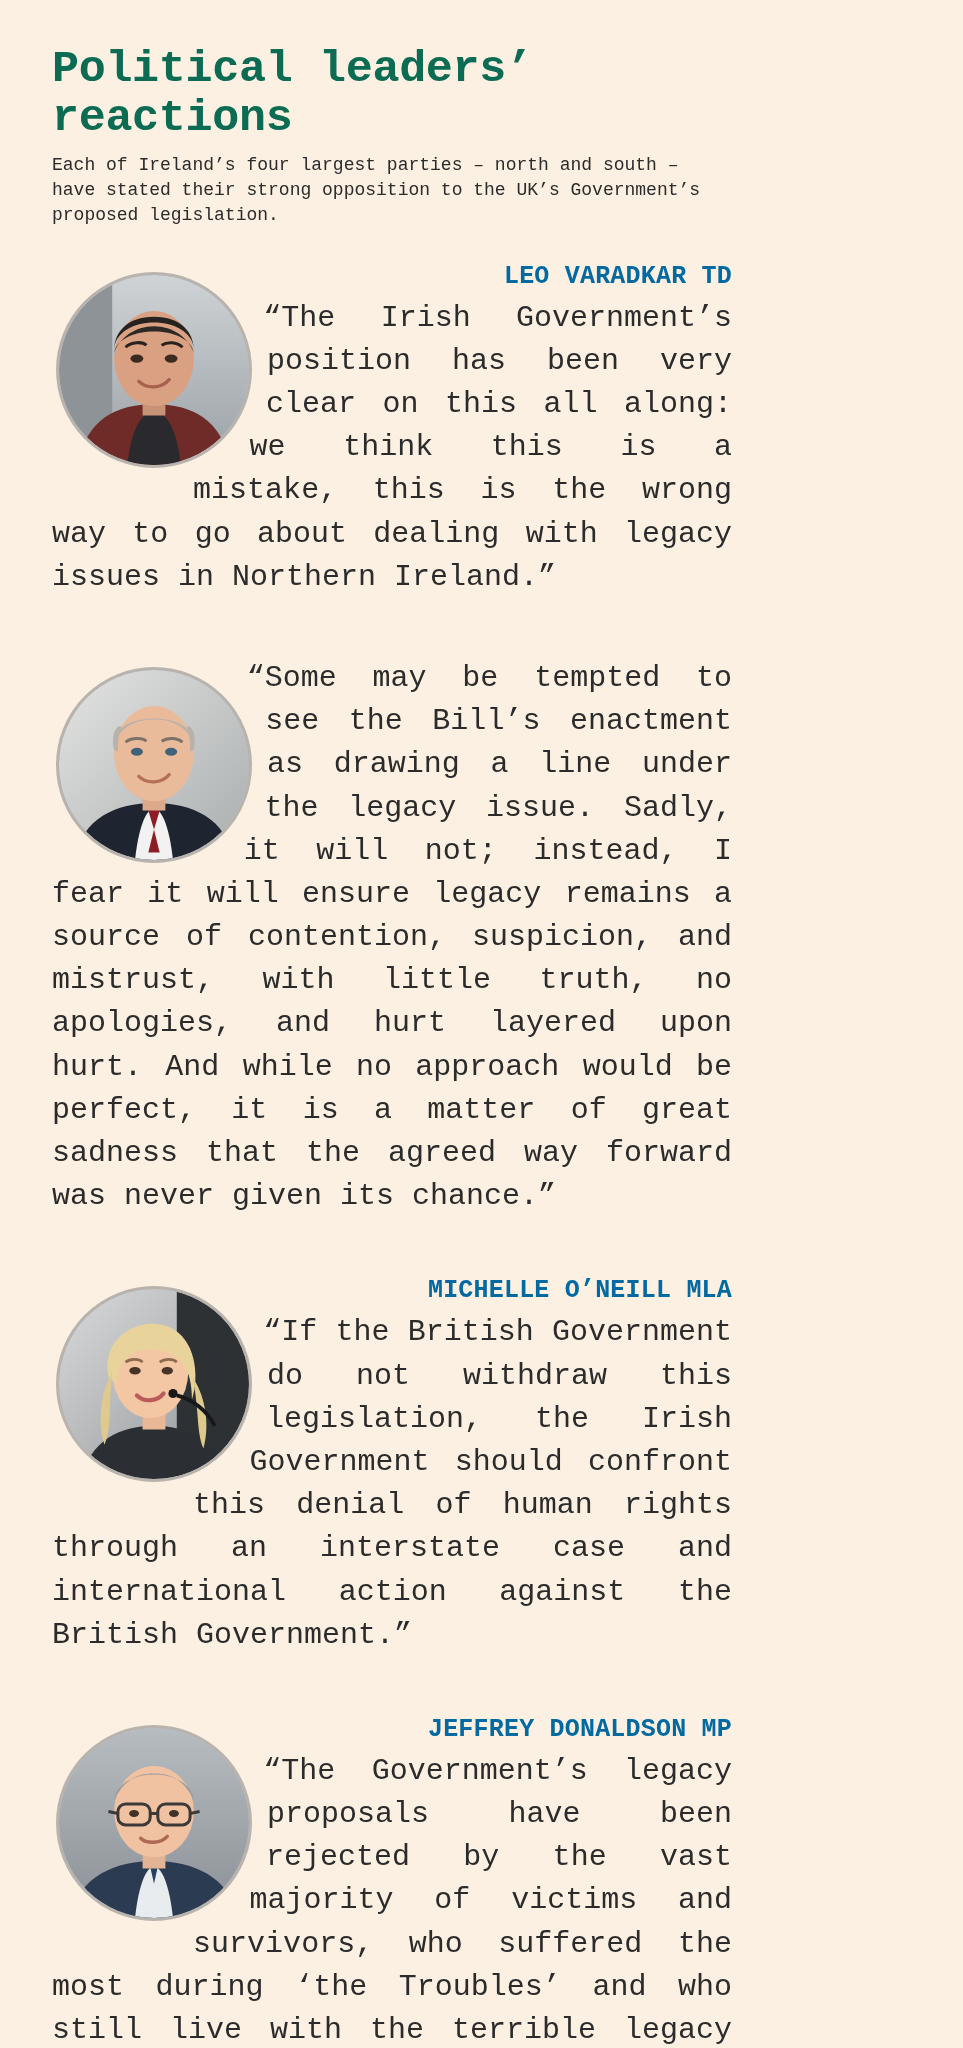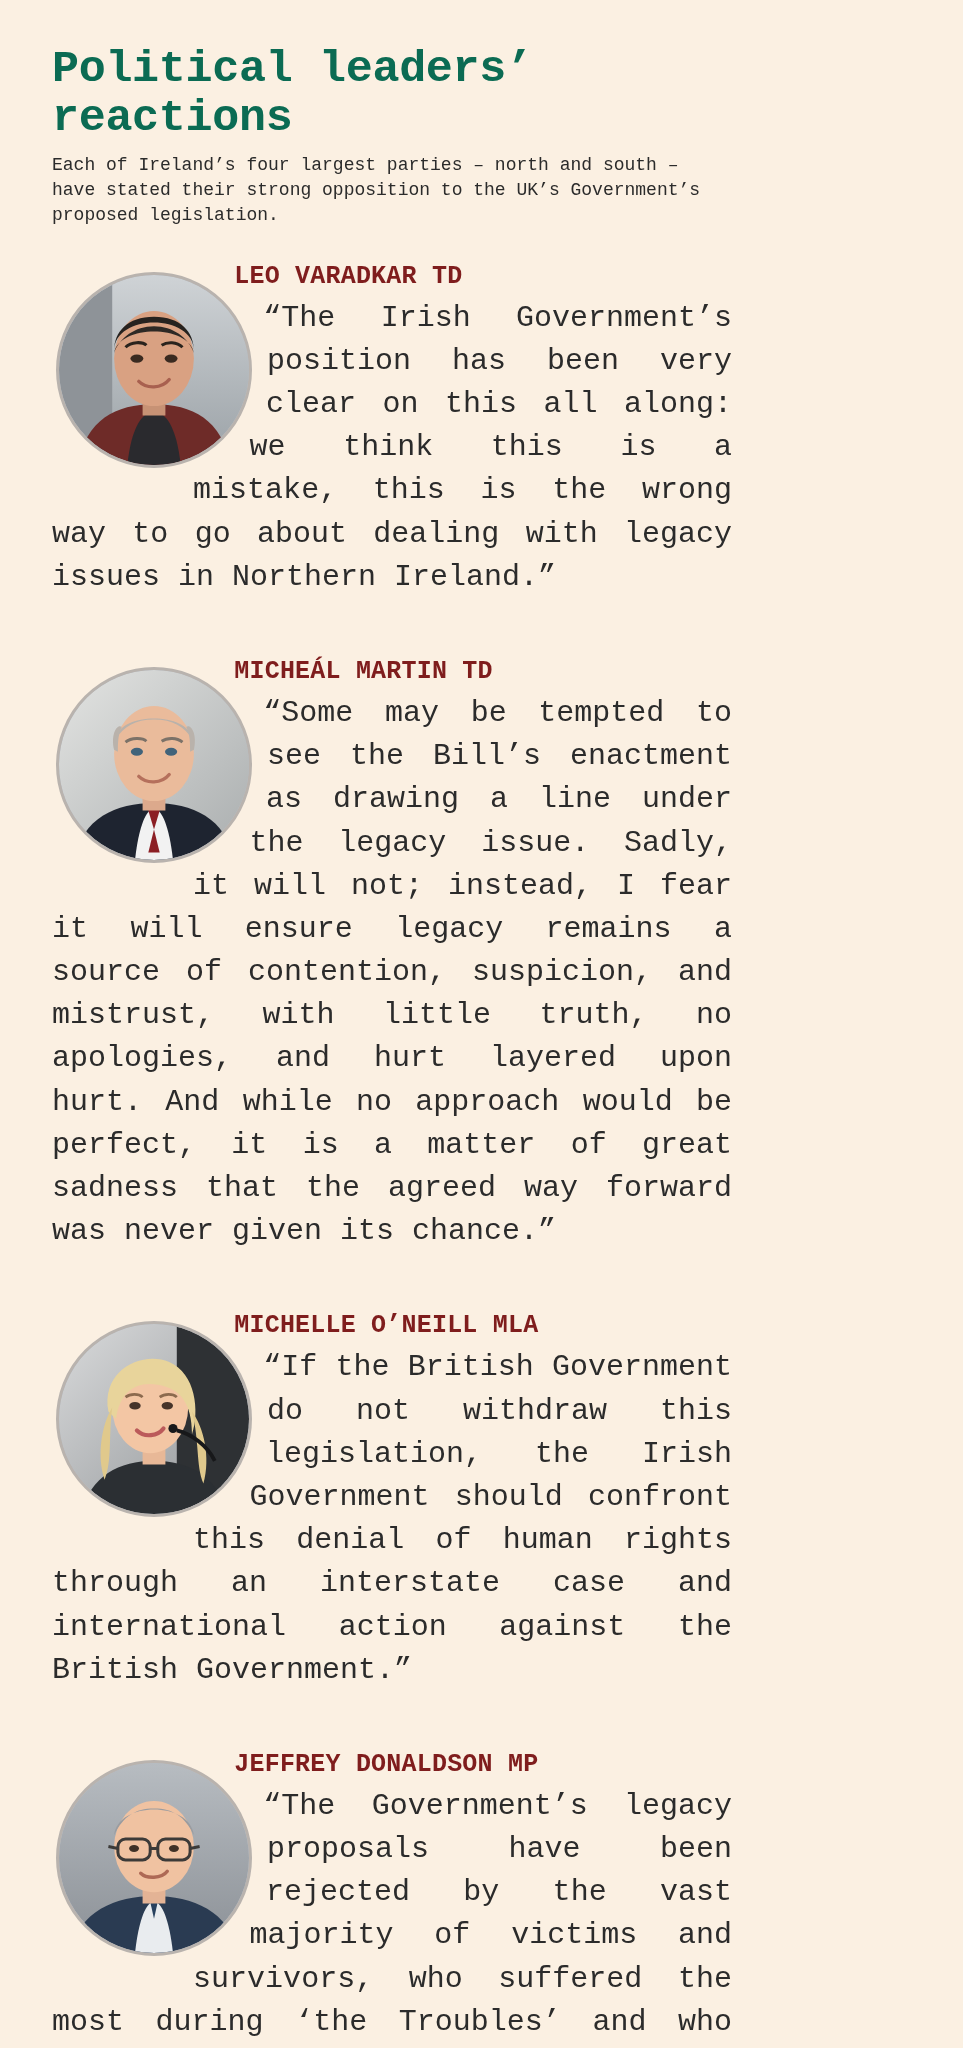--- a/index.html
+++ b/index.html
@@ -62,22 +62,23 @@
   .portrait svg {
     display: block;
     width: 100%;
     height: 100%;
   }
 
   .name {
     font-size: 25px;
     font-weight: bold;
     letter-spacing: 0.2px;
-    color: #7f1d1d;
+    color: #0369a1;
     margin: 12px 0 6px 0;
+    text-align: right;
   }
   .quote-text {
     font-size: 30px;
     line-height: 1.44;
     color: #2b2b2b;
     margin: 0;
     text-align: justify;
     text-align-last: left;
   }
   .clear {
@@ -158,21 +159,20 @@
           <path d="M29 42 C27 33 31 28 33 30 C31 34 31 39 31 43 Z" fill="#b9b2ab"></path>
           <path d="M71 42 C73 33 69 28 67 30 C69 34 69 39 69 43 Z" fill="#b9b2ab"></path>
           <ellipse cx="41" cy="43" rx="3.2" ry="2.1" fill="#41637a"></ellipse>
           <ellipse cx="59" cy="43" rx="3.2" ry="2.1" fill="#41637a"></ellipse>
           <path d="M35 38 C38 35.5 44 35.5 46 37.5" stroke="#7c7268" stroke-width="1.5" fill="none"></path>
           <path d="M54 37.5 C57 35.5 62 35.5 65 38" stroke="#7c7268" stroke-width="1.5" fill="none"></path>
           <path d="M42 56 C46 60 54 60 58 55" stroke="#b5705c" stroke-width="1.8" fill="none" stroke-linecap="round"></path>
         </g>
       </svg>
     </div>
-    <div class="name">MICHEÁL MARTIN TD</div>
     <p class="quote-text">“Some may be tempted to see the Bill’s enactment as drawing a line under the legacy issue. Sadly, it will not; instead, I fear it will ensure legacy remains a source of contention, suspicion, and mistrust, with little truth, no apologies, and hurt layered upon hurt. And while no approach would be perfect, it is a matter of great sadness that the agreed way forward was never given its chance.”</p>
     <div class="clear"></div>
   </div>
 
   <div class="quote-block blk-3">
     <div class="portrait">
       <svg viewBox="0 0 100 100" aria-hidden="true">
         <defs>
           <clipPath id="c3">
               <circle cx="50" cy="50" r="50"></circle>

